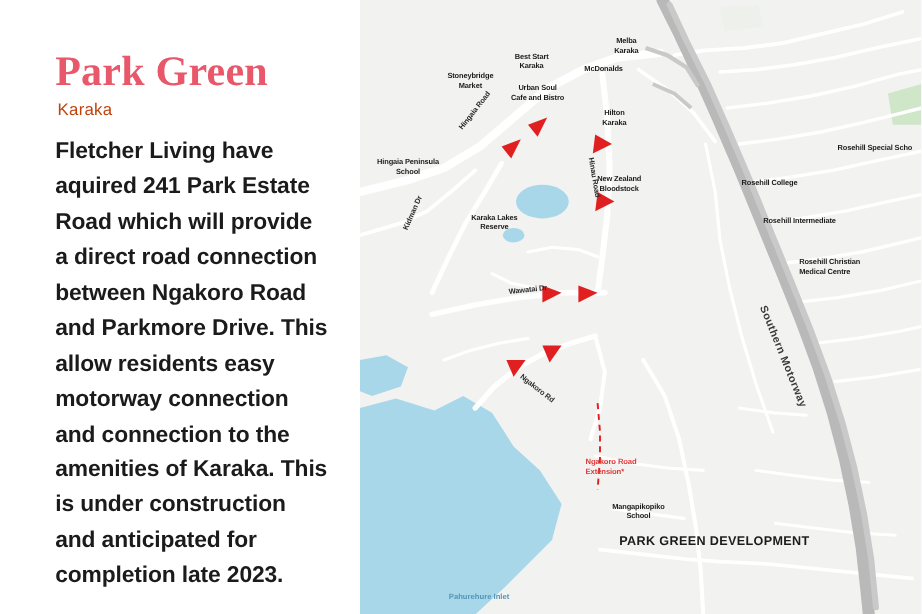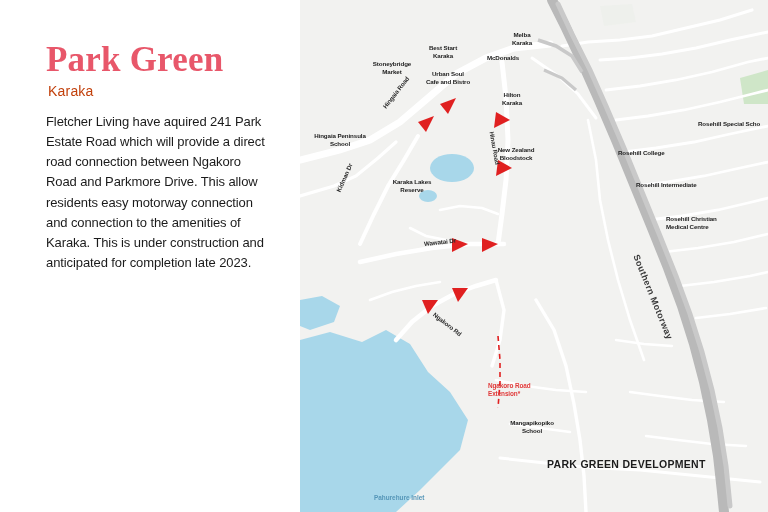--- a/index.html
+++ b/index.html
@@ -42,24 +42,24 @@
     top: 83px;
     font-size: 14px;
     color: #c2410c;
     letter-spacing: 0.2px;
   }
   .body-copy {
     position: absolute;
     left: 46px;
     top: 112px;
     width: 228px;
-    font-size: 13px;
+    font-size: 19px;
     line-height: 1.55;
     color: #1b1b1b;
-    font-weight: normal;
+    font-weight: bold;
     letter-spacing: -0.1px;
   }
 
   
   .map {
     position: absolute;
     left: 300px; top: 0;
     width: 468px;
     height: 512px;
     overflow: hidden;
@@ -221,18 +221,18 @@
     <div class="road-label" style="left:38px;  top:188px; transform:rotate(-66deg); transform-origin:left center;">Kidman Dr</div>
     <div class="road-label" style="left:192px; top:128px; transform:rotate(80deg);  transform-origin:left center;">Hinau Road</div>
     <div class="road-label" style="left:124px; top:240px; transform:rotate(-6deg);  transform-origin:left center;">Wawatai Dr</div>
     <div class="road-label" style="left:134px; top:310px; transform:rotate(38deg);  transform-origin:left center;">Ngakoro Rd</div>
 
     <div class="motorway-label" style="left:336px; top:250px; transform:rotate(68deg); transform-origin:left center;">Southern Motorway</div>
 
     <div class="map-label label-red" style="left:188px; top:382px; width:86px; text-align:left;">Ngakoro Road
 Extension*</div>
 
-    <div class="dev-label" style="left:216px; top:458px;margin-left:31px;">PARK GREEN DEVELOPMENT</div>
+    <div class="dev-label" style="left:216px; top:445px;">PARK GREEN DEVELOPMENT</div>
 
     <div class="water-label" style="left:74px; top:494px;">Pahurehure Inlet</div>
 
   </div>
 </div>
 
 </body></html>

